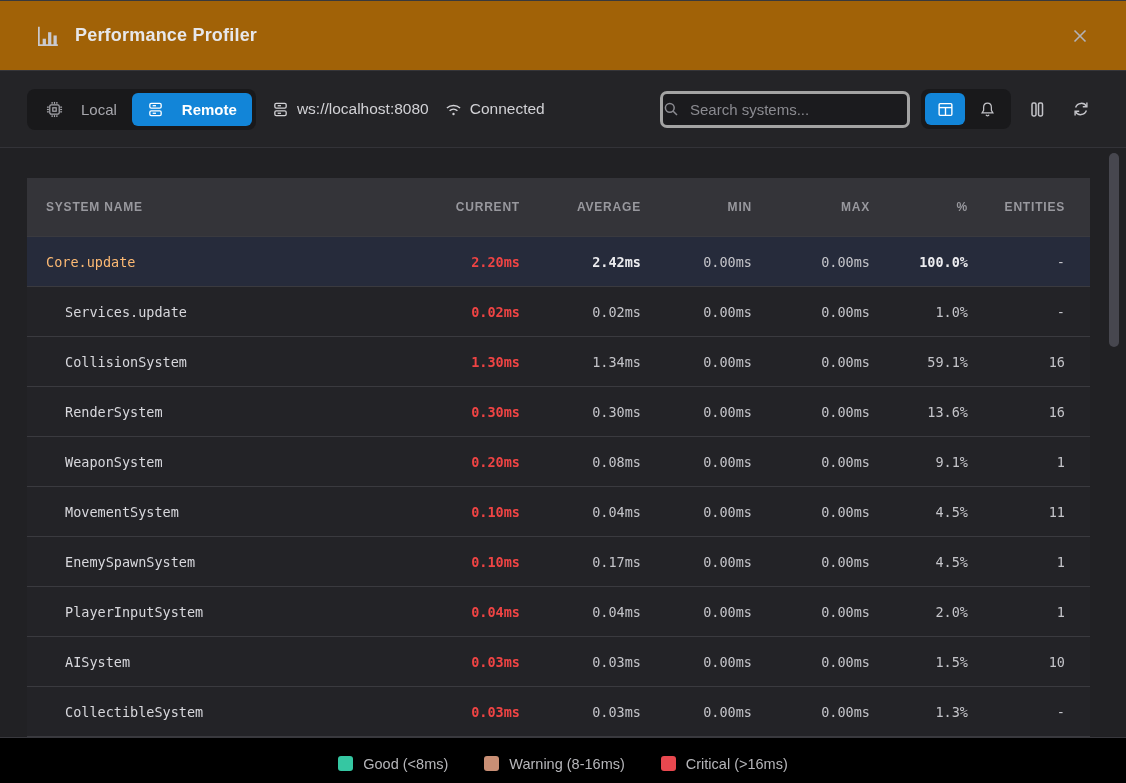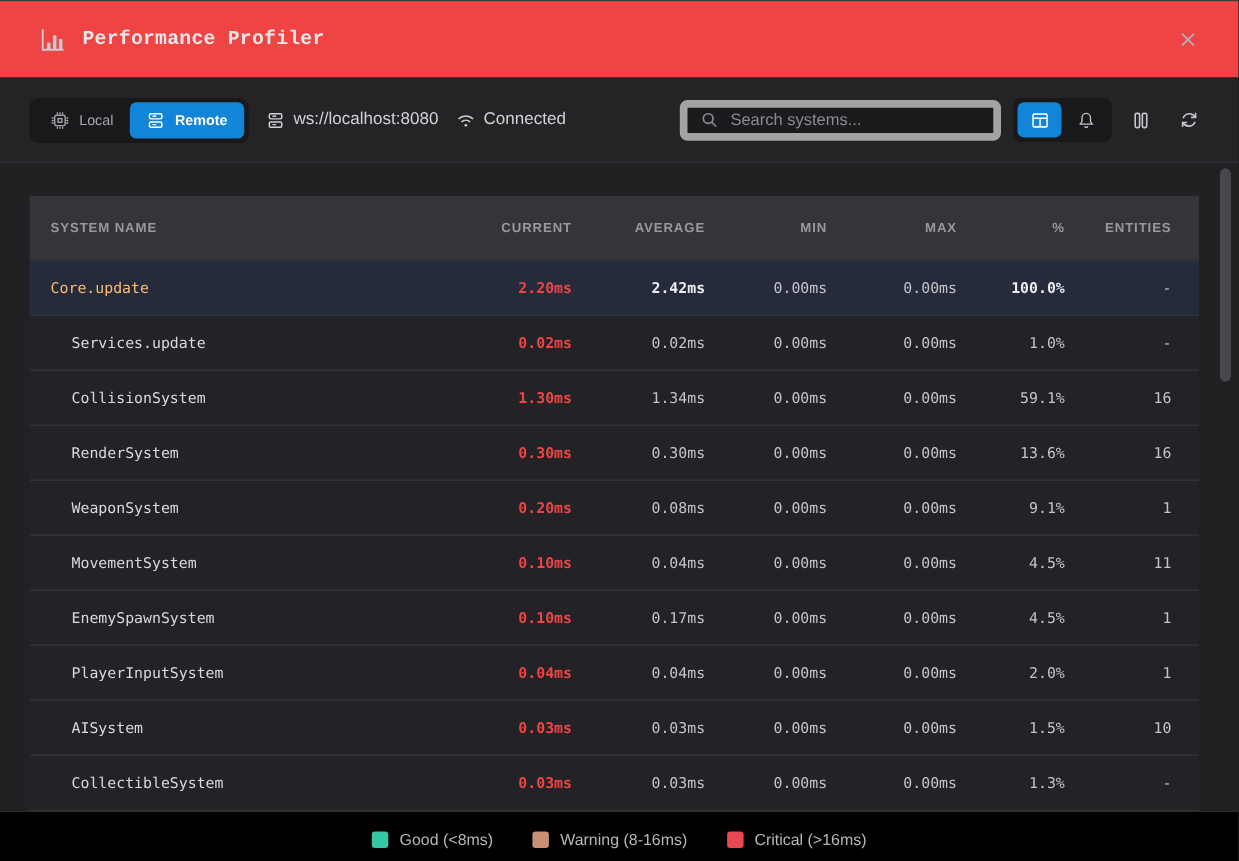--- a/index.html
+++ b/index.html
@@ -7,47 +7,46 @@
   body {
     width: 1126px; height: 783px;
     background: #212124;
     font-family: "Liberation Sans", sans-serif;
     overflow: hidden;
   }
   .window { display: flex; flex-direction: column; height: 100%; border-top: 1px solid #39393c; }
 
   
   .titlebar {
-    height: 70px; background: #ef4444; border-bottom: 1px solid #353539;
+    height: 70px; background: #a16207; border-bottom: 1px solid #353539;
     display: flex; align-items: center; padding: 0 30px 0 34px; gap: 15px;
     flex: 0 0 auto;
-    font-family: Liberation Mono, monospace;
   }
   .titlebar .title { color: #e7e7ea; font-size: 18px; font-weight: 600; letter-spacing: .2px; flex: 1; }
   .icon { display: inline-flex; align-items: center; justify-content: center; }
   .close-btn { background: transparent; border: none; padding: 6px; cursor: pointer; display: flex; }
 
   
   .toolbar {
     height: 77px; background: #242427; border-bottom: 1px solid #333338;
     display: flex; align-items: center; padding: 0 27px; flex: 0 0 auto;
   }
   .seg-group { background: #19191b; border-radius: 8px; padding: 4px; display: flex; align-items: center; }
   .seg-btn {
-    display: flex; align-items: center; gap: 9px; border: none; background: transparent;
-    color: #a7a7ad; font-size: 13px; padding: 8px 15px; border-radius: 6px; cursor: pointer;
+    display: flex; align-items: center; gap: 18px; border: none; background: transparent;
+    color: #a7a7ad; font-size: 15px; padding: 8px 15px; border-radius: 6px; cursor: pointer;
     font-family: inherit;
     justify-content: flex-end;
   }
   .seg-btn.active { background: #1285d8; color: #ffffff; font-weight: 700; }
   .conn-item { display: flex; align-items: center; gap: 8px; color: #d2d2d6; font-size: 15.5px; margin-left: 16px; }
   .spacer { flex: 1; }
   .search-box {
-    width: 292px; height: 37px; background: #1b1b1e; border: 7px solid #a3a3a3;
-    border-radius: 7px; display: flex; align-items: center; padding: 0 12px; gap: 9px;
+    width: 250px; height: 37px; background: #1b1b1e; border: 3px solid #a3a3a3;
+    border-radius: 7px; display: flex; align-items: center; padding: 0 0; gap: 9px;
   }
   .search-box input {
     flex: 1; min-width: 0; background: transparent; border: none; outline: none;
     color: #d6d6da; font-size: 15px; font-family: inherit;
   }
   .search-box input::placeholder { color: #8b8b91; }
   .icon-group { background: #19191b; border-radius: 8px; padding: 4px; display: flex; gap: 2px; margin-left: 11px; }
   .icon-btn {
     width: 40px; height: 32px; border: none; background: transparent; border-radius: 6px;
     display: flex; align-items: center; justify-content: center; cursor: pointer;

